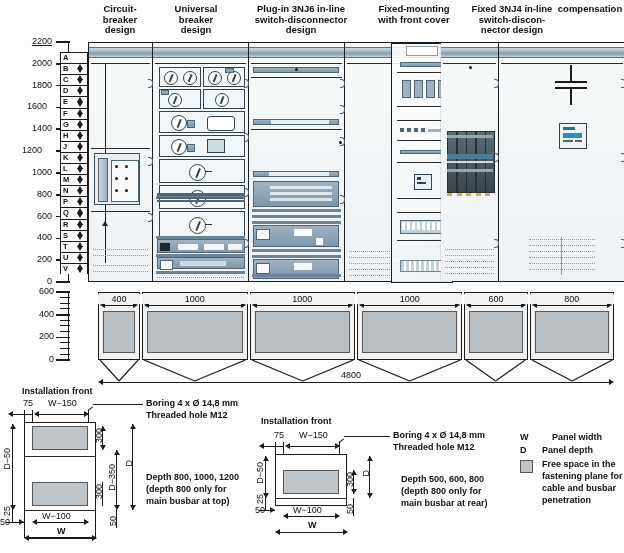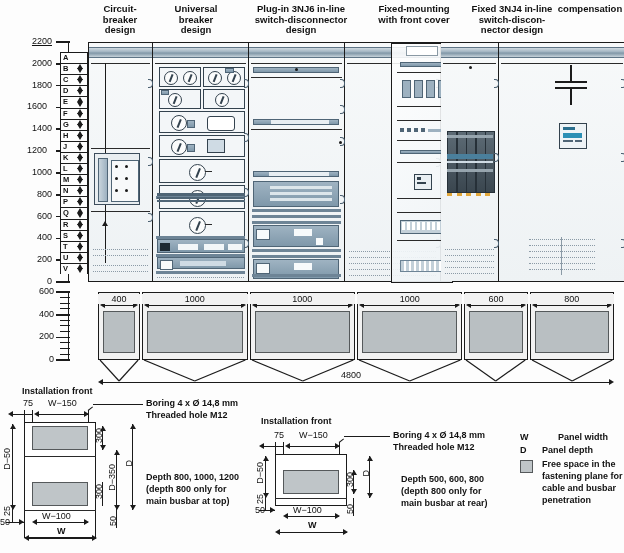--- a/index.html
+++ b/index.html
@@ -129,21 +129,21 @@
       <div class="smin" style="top: 10.3091px; left: 40px; width: 10px;"></div>
       <div class="smaj" style="top: -0.8px; left: 36px; width: 14px;"></div>
     </div>
   <div id="elevLabels">
       <div class="abs num" style="right: 36px; top: 234px; width: 30px; text-align: right;">0</div>
       <div class="abs num" style="right: 36px; top: 212.182px; width: 30px; text-align: right;">200</div>
       <div class="abs num" style="right: 36px; top: 190.364px; width: 30px; text-align: right;">400</div>
       <div class="abs num" style="right: 36px; top: 168.545px; width: 30px; text-align: right;">600</div>
       <div class="abs num" style="right: 36px; top: 146.727px; width: 30px; text-align: right;">800</div>
       <div class="abs num" style="right: 36px; top: 124.909px; width: 30px; text-align: right;">1000</div>
-      <div class="abs num" style="right: 36px; top: 103.091px; width: 30px; text-align: center;">1200</div>
+      <div class="abs num" style="right: 36px; top: 103.091px; width: 30px; text-align: left;">1200</div>
       <div class="abs num" style="right: 36px; top: 81.2727px; width: 30px; text-align: right;">1400</div>
       <div class="abs num" style="right: 36px; top: 59.4545px; width: 30px; text-align: center;">1600</div>
       <div class="abs num" style="right: 36px; top: 37.6364px; width: 30px; text-align: right;">1800</div>
       <div class="abs num" style="right: 36px; top: 15.8182px; width: 30px; text-align: right;">2000</div>
       <div class="abs num" style="right: 36px; top: -6px; width: 30px; text-align: right; text-decoration: underline;">2200</div>
     </div>
 </div>
 
 <div class="abs" style="left:60px;top:52px;width:26px;height:222px;border:1.2px solid #1b1b1b;
             border-top:none;border-bottom:none;background:#fdfdfd;">
@@ -746,21 +746,21 @@
   <div class="arwR" style="left:88px;top:113px;"></div>
   <div class="abs numb" style="left:53px;top:104px;">W</div>
 
   <div class="abs lbl" style="left:146px;top:58px;">Depth 500, 600, 800</div>
   <div class="abs lbl" style="left:146px;top:70px;">(depth 800 only for</div>
   <div class="abs lbl" style="left:146px;top:82px;">main busbar at rear)</div>
 </div>
 
 <div class="abs" style="left:520px;top:432px;width:104px;height:92px;">
   <div class="abs lbl" style="left:0px;top:0px;">W</div>
-  <div class="abs lbl" style="left:38px;top:0px;">Panel width</div>
+  <div class="abs lbl" style="left:32px;top:0px;">Panel width</div>
   <div class="abs lbl" style="left:0px;top:13px;">D</div>
   <div class="abs lbl" style="left:22px;top:13px;">Panel depth</div>
   <div class="abs legendSw" style="left:0px;top:28px;"></div>
   <div class="abs lbl" style="left:22px;top:27px;">Free space in the</div>
   <div class="abs lbl" style="left:22px;top:39px;">fastening plane for</div>
   <div class="abs lbl" style="left:22px;top:51px;">cable and busbar</div>
   <div class="abs lbl" style="left:22px;top:63px;">penetration</div>
 </div>
 
 </body></html>

